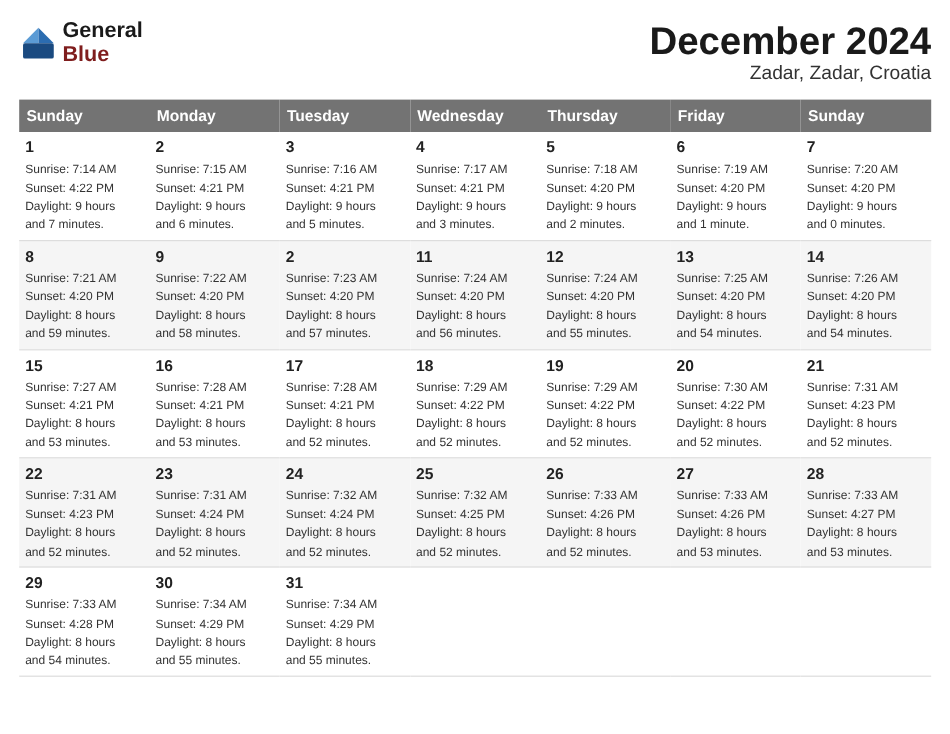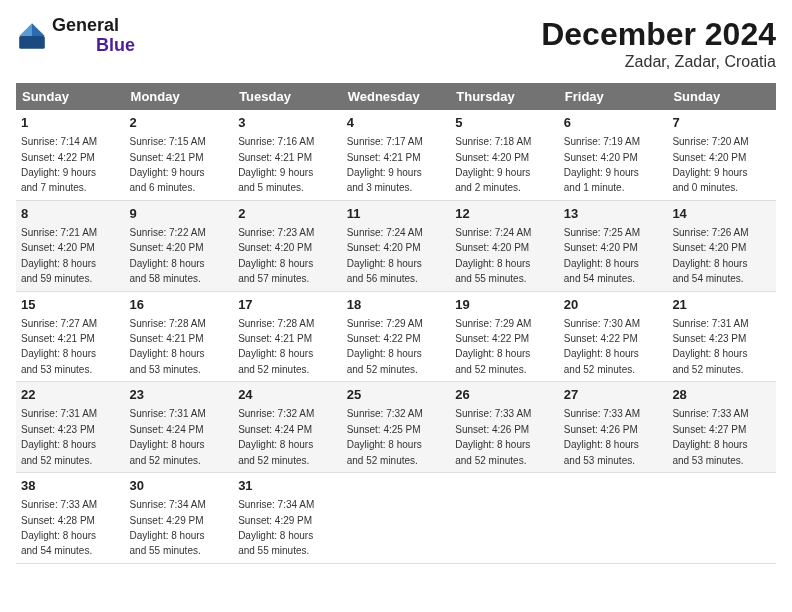--- a/index.html
+++ b/index.html
@@ -89,21 +89,21 @@
 
 <div class="header">
   <div class="logo">
     <svg class="logo-icon" viewBox="0 0 40 40">
       <polygon points="20,4 36,20 20,20" fill="#2b6cb0"></polygon>
       <polygon points="20,4 20,20 4,20" fill="#5b9bd5"></polygon>
       <rect x="4" y="20" width="32" height="16" fill="#1a4a80" rx="2"></rect>
     </svg>
     <div class="logo-text">
       <div>General</div>
-      <div style="color:#4c1d95;margin-left:44px;">Blue</div>
+      <div style="color:#7f1d1d;">Blue</div>
     </div>
   </div>
   <div class="title-block">
     <h1>December 2024</h1>
     <h2>Zadar, Zadar, Croatia</h2>
   </div>
 </div>
 
 <table>
   <thead>
@@ -232,21 +232,21 @@
         <td><span class="day-num">27</span><span class="day-info" style="white-space: pre-line;">Sunrise: 7:33 AM
 Sunset: 4:26 PM
 Daylight: 8 hours
 and 53 minutes.</span></td>
         <td><span class="day-num">28</span><span class="day-info" style="white-space: pre-line;">Sunrise: 7:33 AM
 Sunset: 4:27 PM
 Daylight: 8 hours
 and 53 minutes.</span></td>
       </tr>
       <tr>
-        <td><span class="day-num">38</span><span class="day-info" style="white-space: pre-line;">Sunrise: 7:33 AM
+        <td><span class="day-num">29</span><span class="day-info" style="white-space: pre-line;">Sunrise: 7:33 AM
 Sunset: 4:28 PM
 Daylight: 8 hours
 and 54 minutes.</span></td>
         <td><span class="day-num">30</span><span class="day-info" style="white-space: pre-line;">Sunrise: 7:34 AM
 Sunset: 4:29 PM
 Daylight: 8 hours
 and 55 minutes.</span></td>
         <td><span class="day-num">31</span><span class="day-info" style="white-space: pre-line;">Sunrise: 7:34 AM
 Sunset: 4:29 PM
 Daylight: 8 hours

